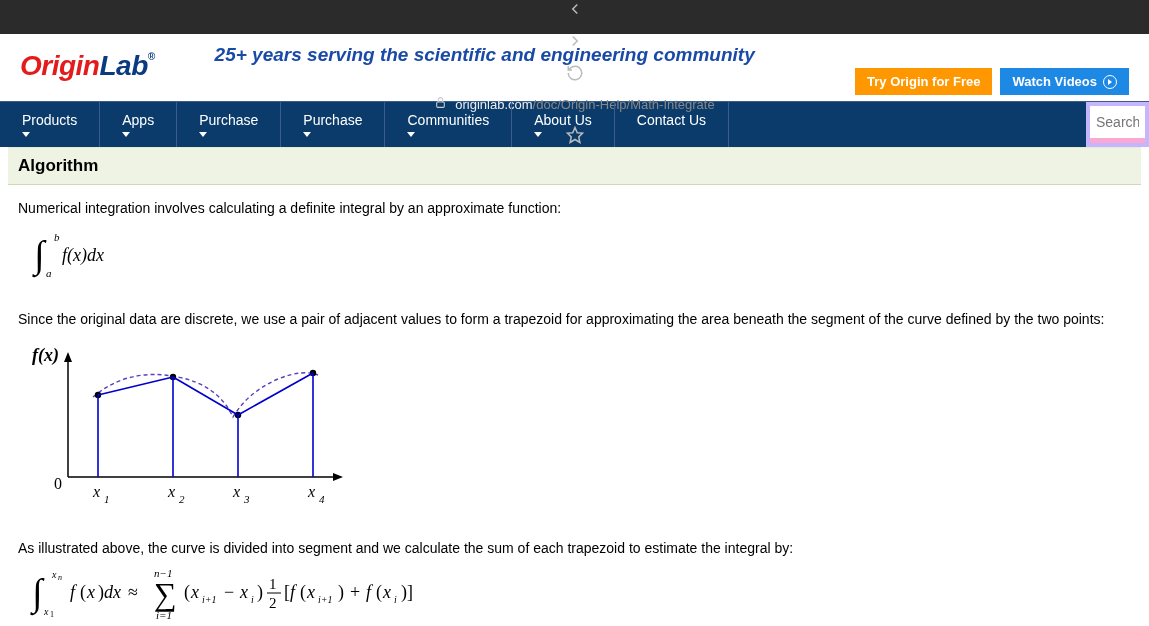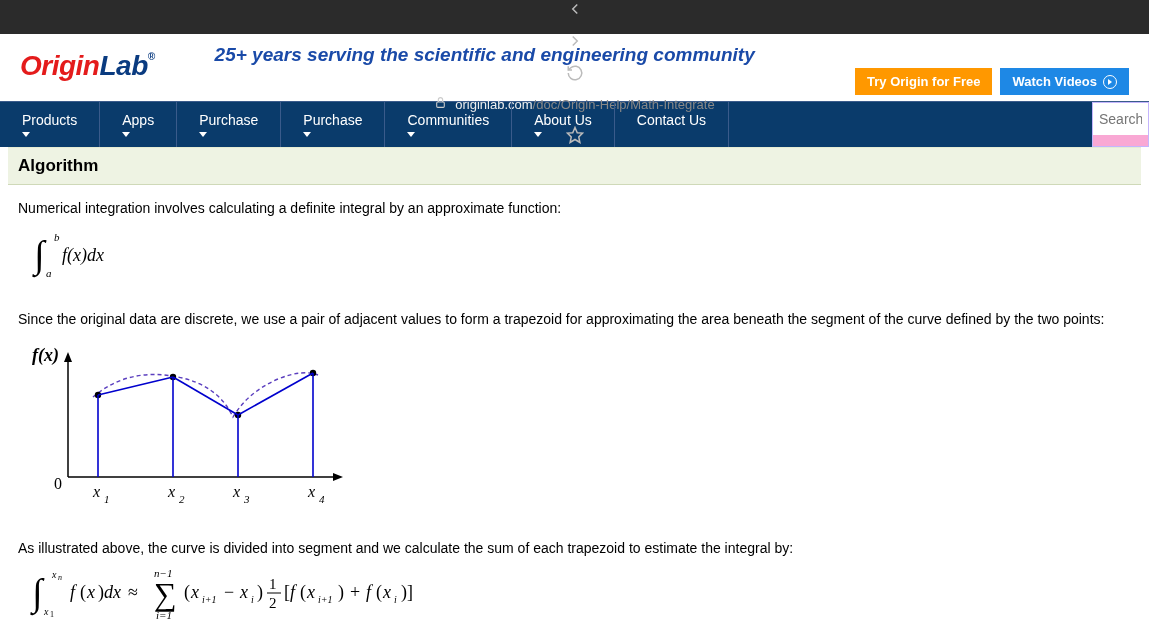--- a/index.html
+++ b/index.html
@@ -28,21 +28,21 @@
   .btn-blue { background: #1e88e5; }
   .btn-orange { background: #ff9800; }
   .btn .play-circ { display:inline-block; width:14px; height:14px; border:1.5px solid #fff; border-radius:50%; position:relative; }
   .btn .play-circ::after { content:""; position:absolute; left:4px; top:3px; border-left:4px solid #fff; border-top:3px solid transparent; border-bottom:3px solid transparent; }
   
   
   .navbar { background: #0a3b6b; display: flex; margin-top: 6px; border-top: 1px solid #3a5b8b; }
   .nav-item { color: #fff; padding: 10px 22px; font-size: 14px; cursor: pointer; border-right: 1px solid #3a5b8b; display: flex; align-items: flex-start; gap: 4px; flex-direction: column; }
   .nav-item .caret { display:inline-block; border-left:4px solid transparent; border-right:4px solid transparent; border-top:5px solid #fff; }
   .nav-spacer { flex: 1; }
-  .search-box { background: #f9a8d4; border: 1px solid #c4b5fd; min-width: 55px; margin-left: 25px; }
+  .search-box { background: #f9a8d4; border: 4px solid #c4b5fd; min-width: 55px; margin-left: 25px; }
   .search-box input { border: none; padding: 8px 6px; font-size: 14px; width: 55px; color: #666; outline: none; }
   
   
   .content { padding: 0 8px; }
   .section-head { background: #eef3e3; border-bottom: 1px solid #cfd9b8; border-top: 1px solid #e5ecd3; padding: 8px 10px; font-size: 17px; font-weight: bold; }
   .para { padding: 14px 10px 0 10px; font-size: 14px; line-height: 1.4; }
   .math-block { padding: 10px 18px; font-family: "Times New Roman", serif; font-size: 18px; font-style: italic; }
   .chart-wrap { padding: 8px 10px; }
   .chart-wrap svg { display: block; }
   .math-formula { padding: 6px 18px; font-family: "Times New Roman", serif; font-size: 18px; }

